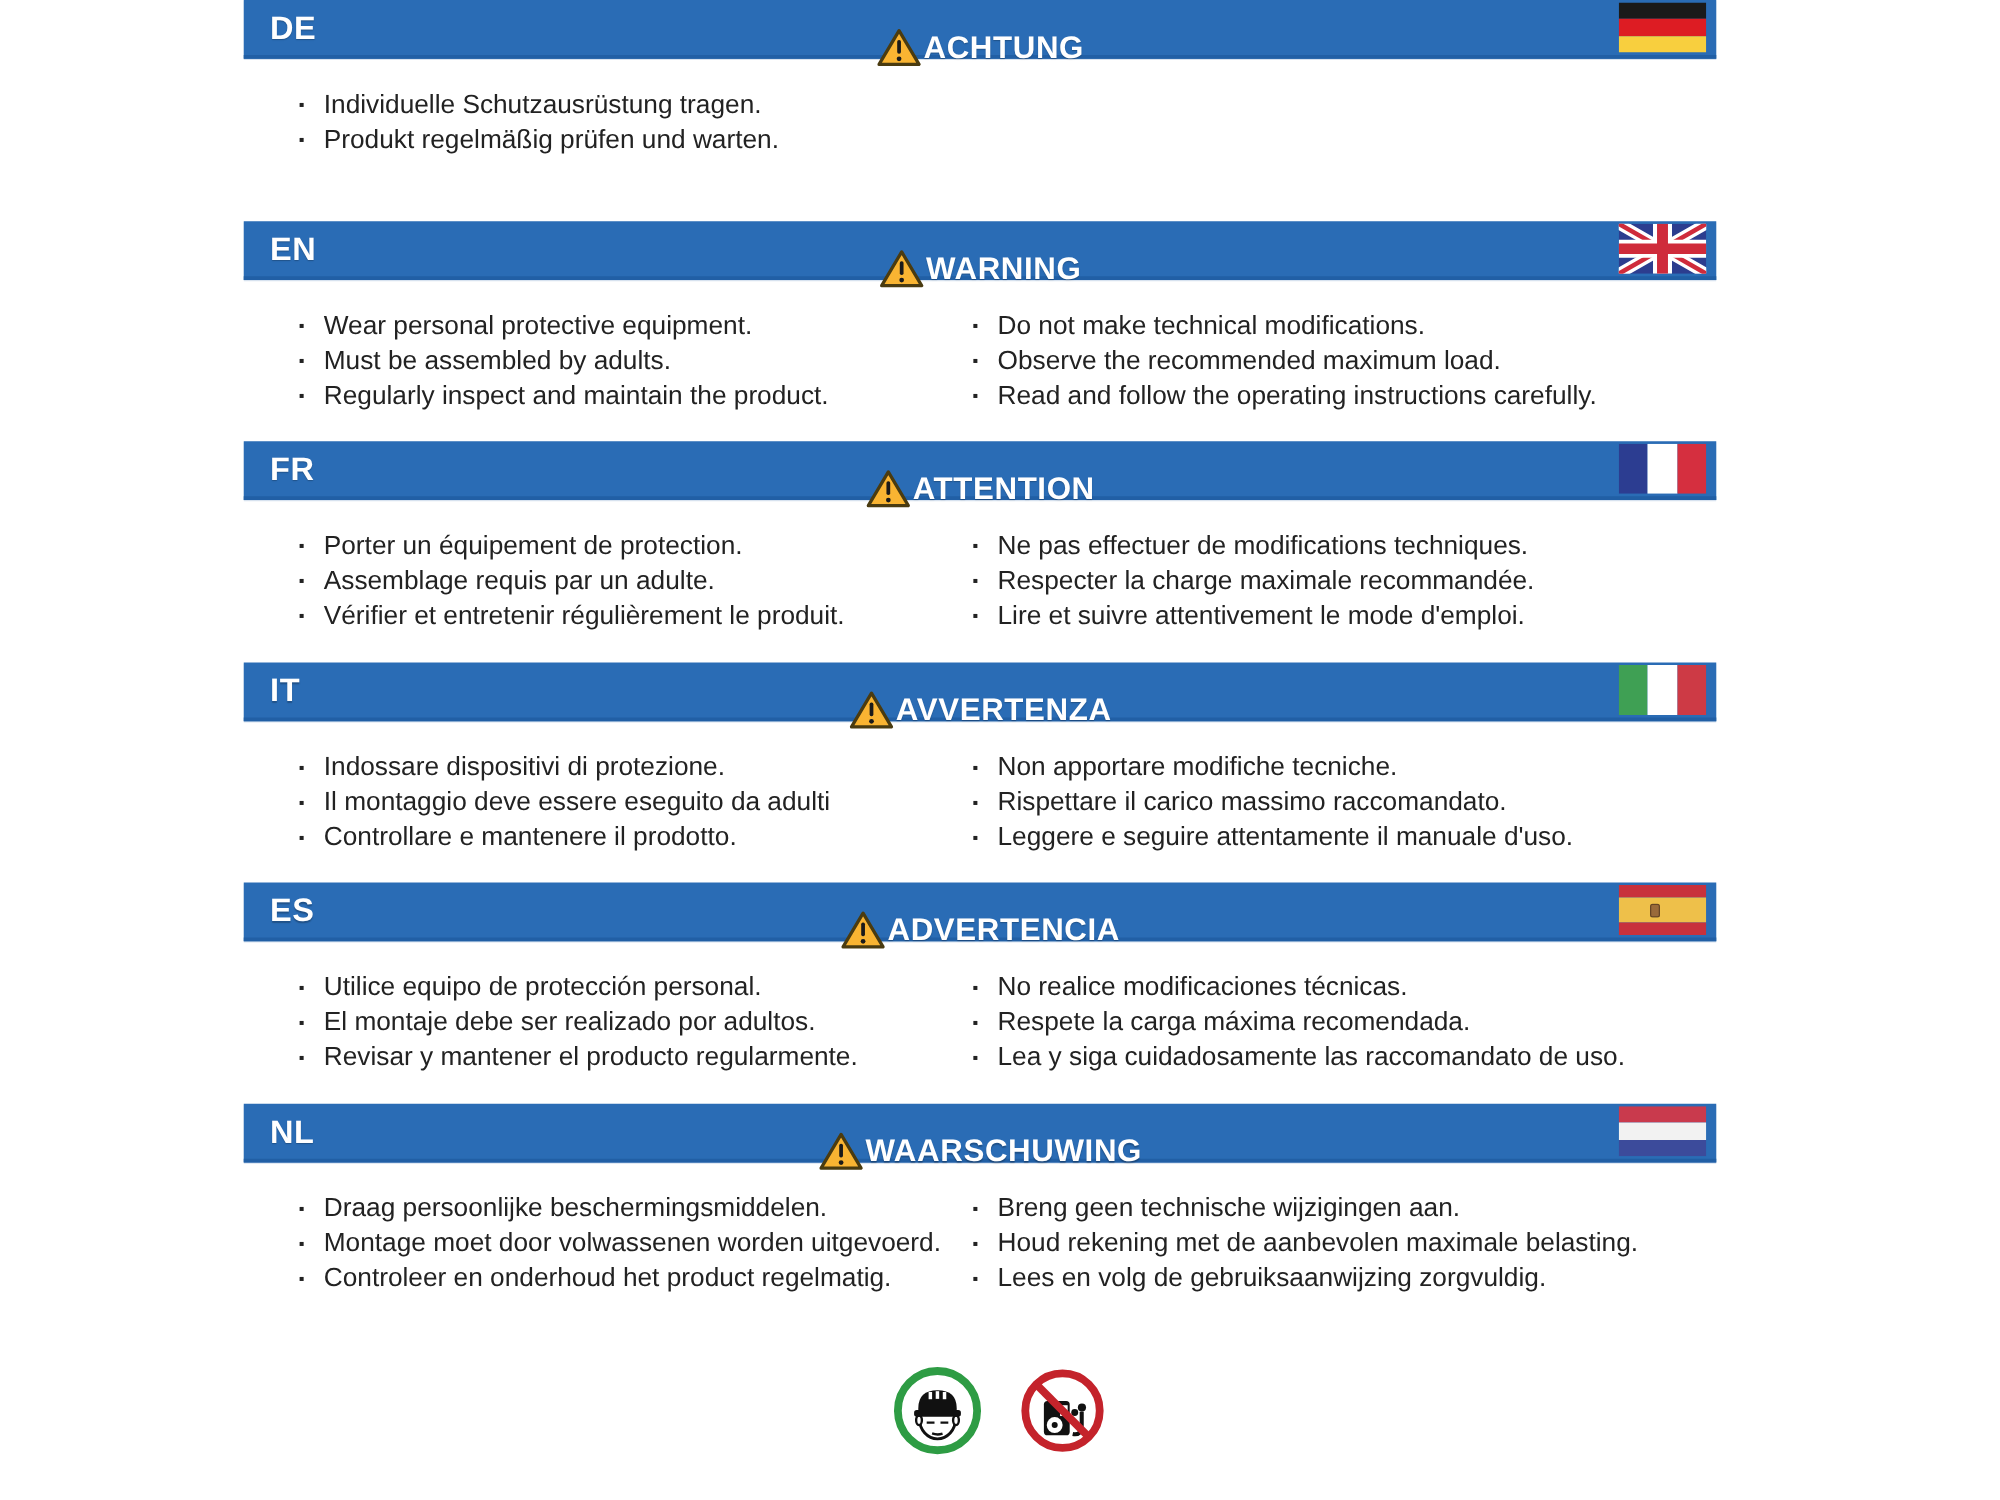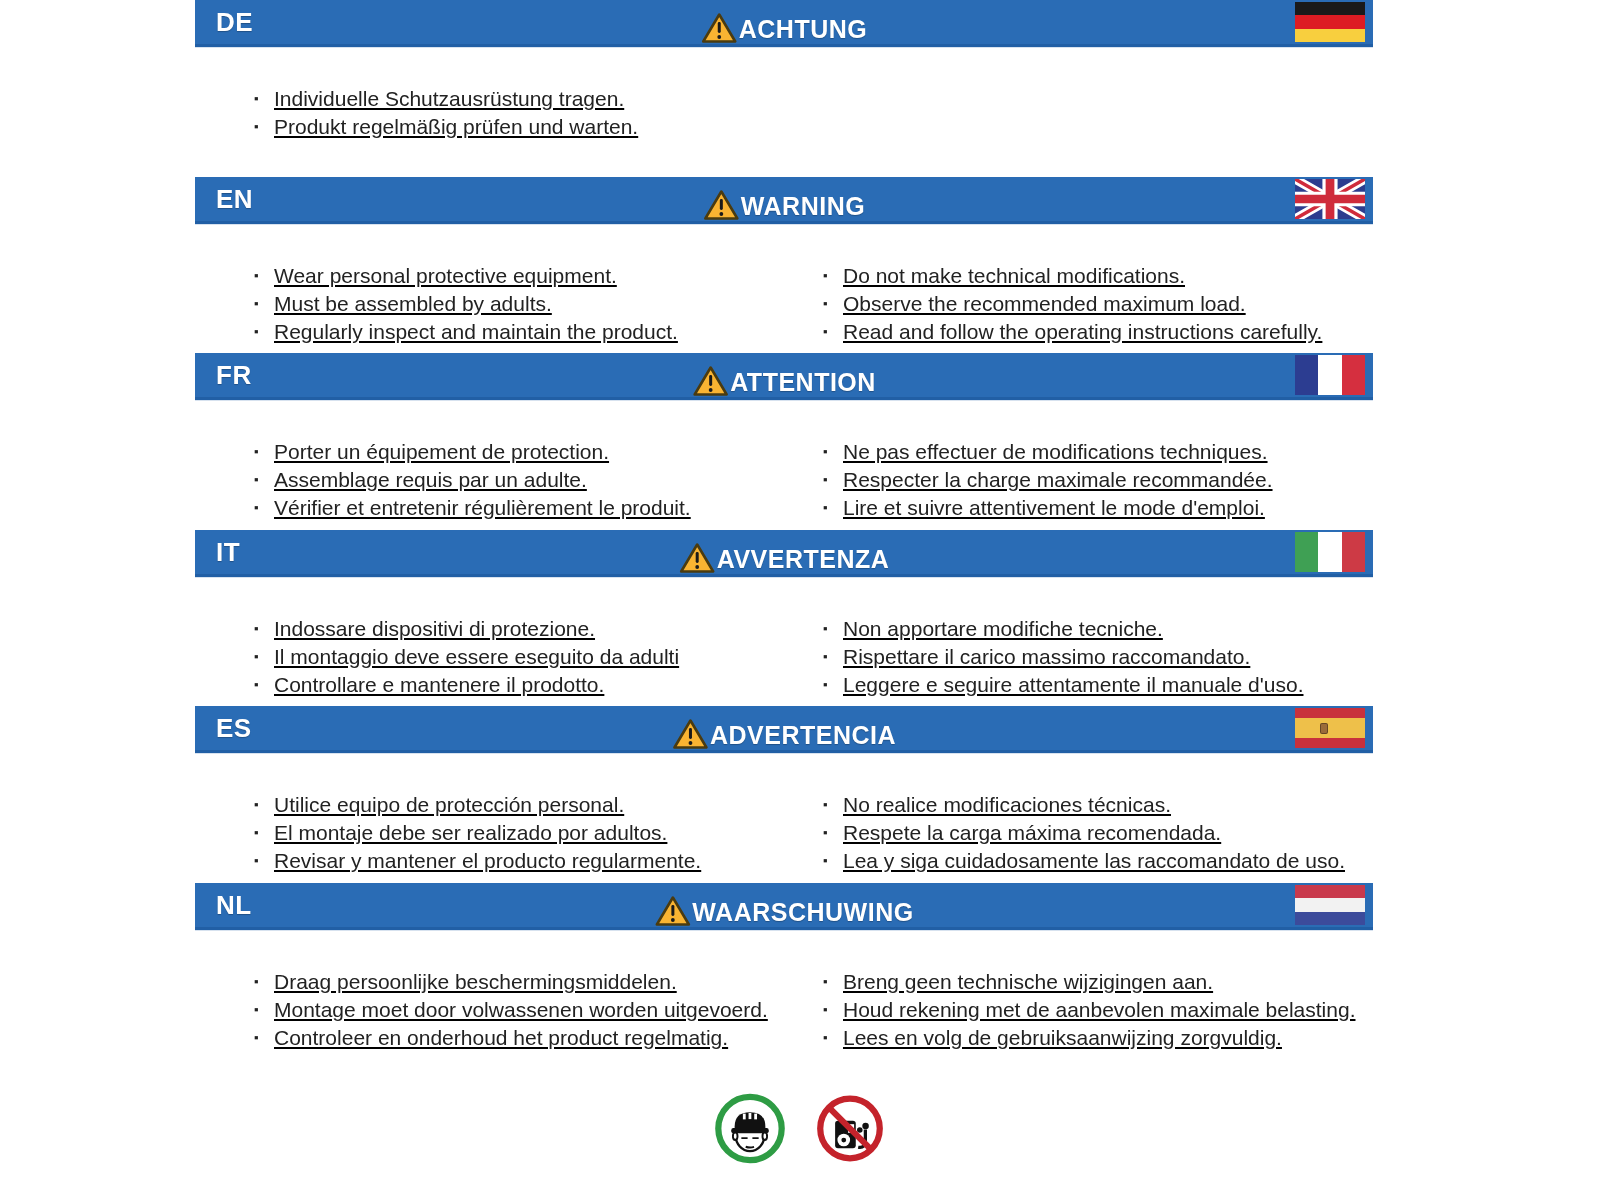--- a/index.html
+++ b/index.html
@@ -12,38 +12,38 @@
     position:relative; height:47px; background:#2a6cb5;
     border-bottom:3px solid #215fa5; box-sizing:border-box;
     display:flex; align-items:center;
     box-shadow:0 1px 0 #d7e2ef;
   }
   .lang {
     margin-left:21px; color:#ffffff; font-weight:bold; font-size:26px;
     letter-spacing:0.5px; text-shadow:0 1px 1px rgba(0,0,0,0.25);
   }
   .bar-center {
-    position:absolute; left:50%; top:0; height:44px; transform:translateX(-50%);
-    display:flex; align-items:flex-end; gap:1px;
+    position:absolute; left:50%; top:16px; height:44px; transform:translateX(-50%);
+    display:flex; align-items:center; gap:1px;
   }
   .warn {
     color:#ffffff; font-weight:bold; font-size:25px; letter-spacing:0.5px;
     text-shadow:0 1px 1px rgba(0,0,0,0.25); white-space:nowrap;
   }
   .tri { display:flex; align-items:center; }
   .flag {
     position:absolute; right:8px; top:50%; transform:translateY(-50%);
     width:70px; height:40px; overflow:hidden; display:flex;
   }
   .flag .emblem {
     position:absolute; left:25px; top:15px; width:8px; height:11px;
     border-radius:2px; border:1px solid rgba(60,40,20,0.55); box-sizing:border-box;
   }
   .cols { display:flex; padding:23px 0 0 42px; box-sizing:border-box; }
-  .col { list-style:none; margin:15px; padding:0;text-decoration:underline; }
+  .col { list-style:none; margin:0; padding:0; }
   .col.left  { width:539px; }
   .col.right { flex:1; }
   .col li {
     position:relative; padding-left:22px; font-size:21px; line-height:28px;
     color:#222222; white-space:nowrap;
   }
   .col li::before {
     content:"▪"; position:absolute; left:2px; top:0; font-size:13px;
     line-height:28px; color:#222222;
   }

